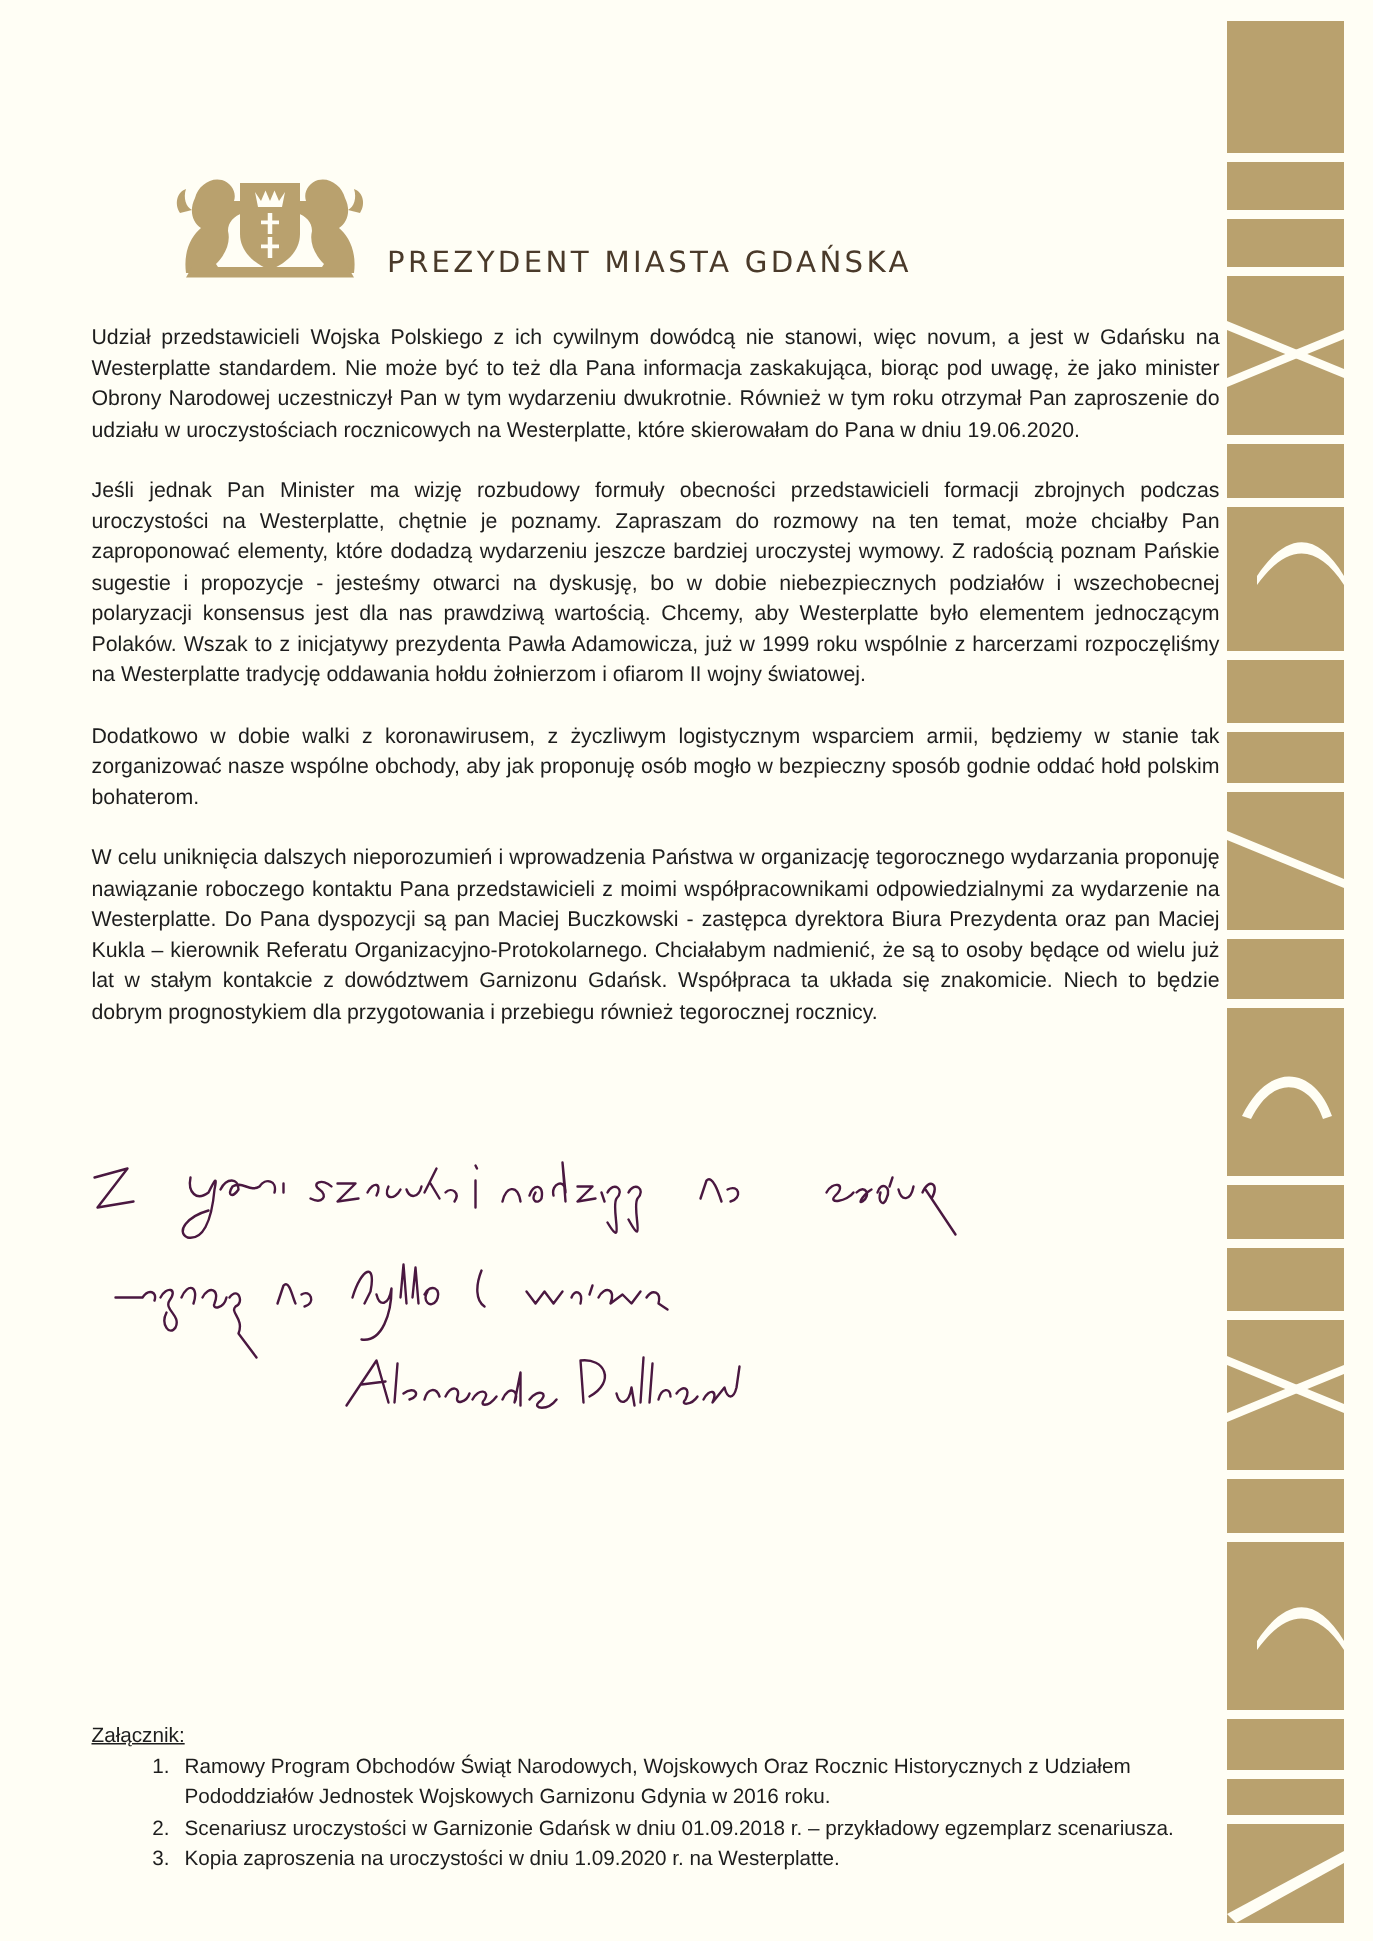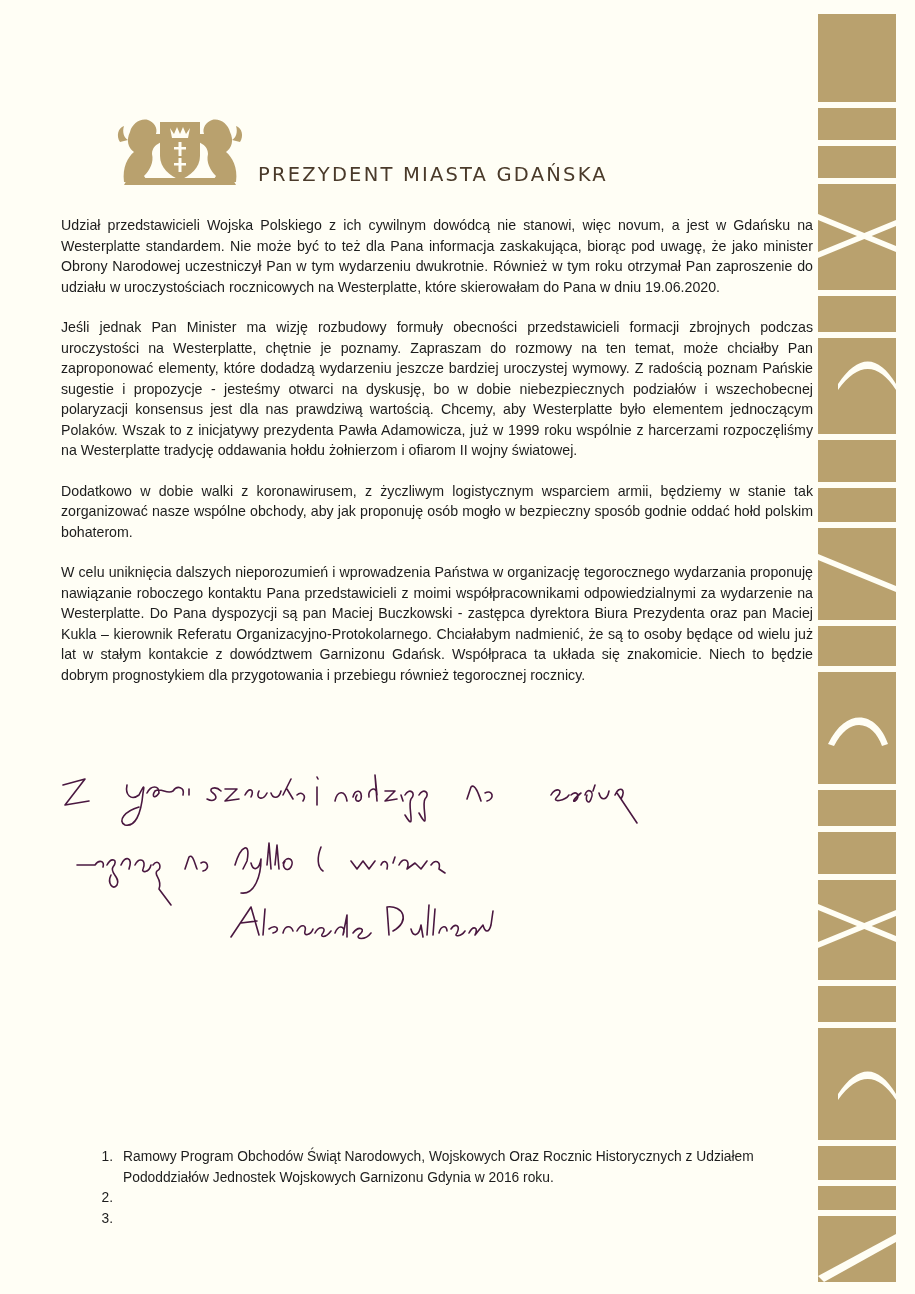--- a/index.html
+++ b/index.html
@@ -101,30 +101,33 @@
       <path d="M266 82 C262 92 262 102 268 106"></path>
       <path d="M296 96 L302 104 L308 96 L314 104 L320 96 M326 100 C328 94 334 96 332 104 M338 98 L340 92 M344 100 C348 92 356 94 352 104 L360 98 L366 104 L372 96 M376 100 C380 94 386 96 384 104 L390 108"></path>
 
       <path d="M176 172 L196 142 L204 170 M186 158 L202 156"></path>
       <path d="M208 170 L210 144 M214 164 C222 158 226 166 218 168 M228 168 C230 160 236 160 238 166 M242 166 C246 158 252 160 250 166 C248 172 256 170 258 164 M260 168 C264 160 272 162 268 168 C264 172 270 174 276 166 M280 168 C284 158 292 162 288 170 L292 150 L292 172 M298 168 C304 160 312 164 304 170 C300 174 310 176 316 168"></path>
       <path d="M332 142 L334 170 M332 142 C348 140 356 156 338 166 M356 164 C358 172 364 172 366 160 L368 172 M372 170 L374 140 M378 170 L380 144 M384 168 C386 160 392 160 392 166 M396 164 C400 158 406 160 402 168 C398 172 406 172 410 166 M414 168 C418 160 424 162 420 170 L428 160 C430 168 434 168 436 160 L438 146"></path>
     </g>
   </svg>
 
   <div class="attachments">
+    <div class="label">Załącznik:</div>
     <ol>
       <li>
         <span class="num">1.</span>
         <span>Ramowy Program Obchodów Świąt Narodowych, Wojskowych Oraz Rocznic Historycznych z Udziałem Pododdziałów Jednostek Wojskowych Garnizonu Gdynia w 2016 roku.</span>
       </li>
       <li>
         <span class="num">2.</span>
+        <span>Scenariusz uroczystości w Garnizonie Gdańsk w dniu 01.09.2018 r. – przykładowy egzemplarz scenariusza.</span>
       </li>
       <li>
         <span class="num">3.</span>
+        <span>Kopia zaproszenia na uroczystości w dniu 1.09.2020 r. na Westerplatte.</span>
       </li>
     </ol>
   </div>
 
   <svg class="strip" viewBox="0 0 78 1268" preserveAspectRatio="none">
     <title>NEC TEMERE NEC TIMIDE</title>
     <rect x="0" y="0" width="78" height="1268" fill="#b9a16e"></rect>
     <g fill="#fffef5">
 
       <rect x="0" y="88" width="78" height="6"></rect>

